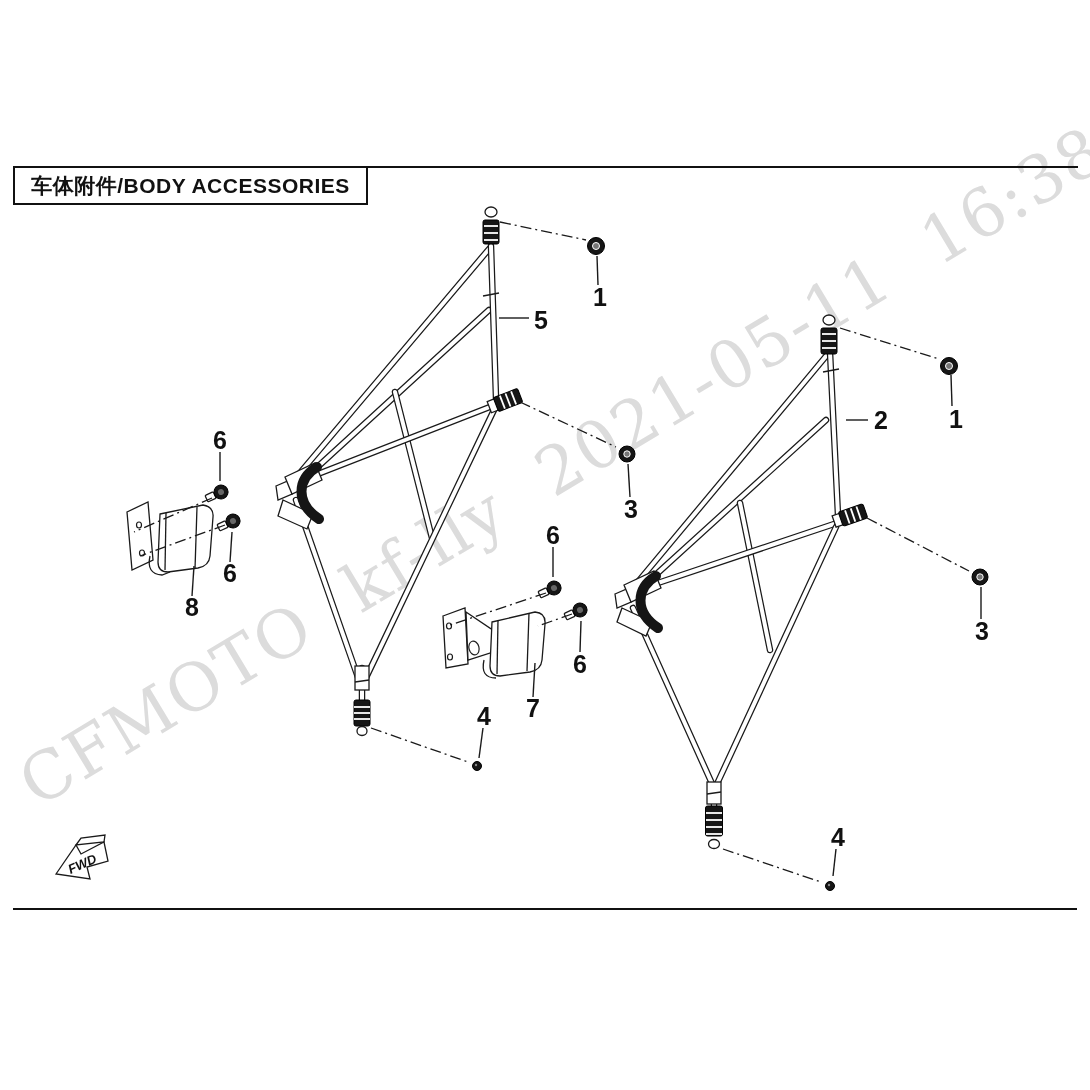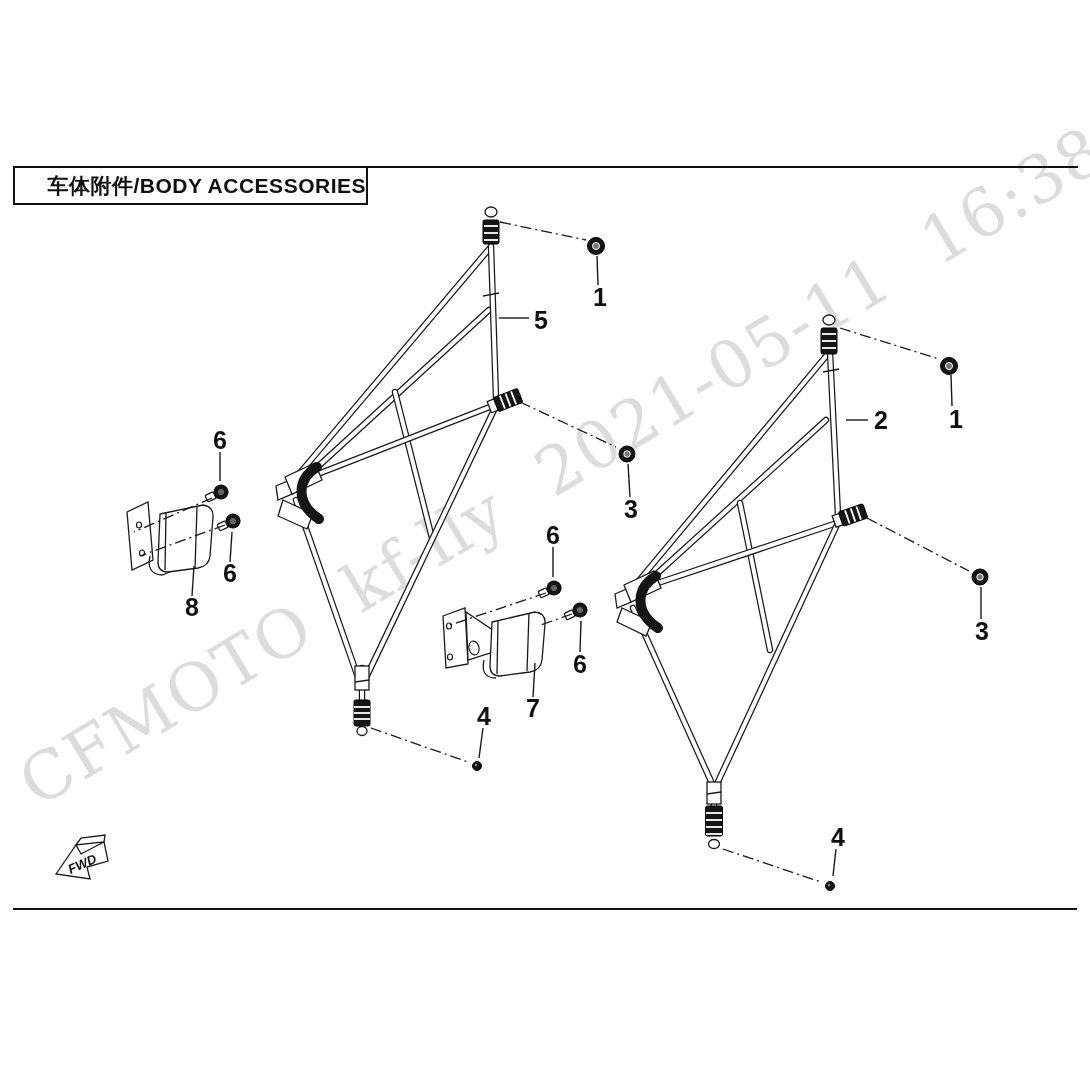--- a/index.html
+++ b/index.html
@@ -7,21 +7,21 @@
         font-family:"Liberation Sans",sans-serif;}
   .watermark{position:absolute;left:6px;top:756px;transform-origin:0 0;
         transform:rotate(-31deg);font-family:"DejaVu Serif",serif;font-size:66px;
         color:#dcdcdc;letter-spacing:2px;word-spacing:26px;white-space:nowrap;
         z-index:1;user-select:none;}
   .rule{position:absolute;background:#111;height:2px;z-index:3;}
   .rule-top{left:366px;top:166px;width:712px;}
   .rule-bottom{left:13px;top:908px;width:1064px;}
   .title-box{position:absolute;left:13px;top:166px;width:351px;height:35px;
         border:2px solid #111;background:#fff;display:flex;align-items:center;
-        justify-content:flex-end;z-index:4;}
+        justify-content:center;z-index:4;}
   .title-box span{font-size:21px;font-weight:bold;color:#111;letter-spacing:.5px;}
   svg.diagram{position:absolute;left:0;top:0;z-index:2;}
   .tube-o{fill:none;stroke:#1a1a1a;stroke-width:6.5;stroke-linecap:round;}
   .tube-i{fill:none;stroke:#ffffff;stroke-width:4;stroke-linecap:round;}
   .thin{fill:#ffffff;stroke:#1a1a1a;stroke-width:1.3;}
   .thinl{fill:none;stroke:#1a1a1a;stroke-width:1.3;}
   .lead{stroke:#1a1a1a;stroke-width:1.4;}
   .dash{stroke:#1a1a1a;stroke-width:1.3;fill:none;stroke-dasharray:11 4 2 4;}
   .lbl{font-family:"Liberation Sans",sans-serif;font-size:25px;font-weight:bold;
        fill:#111;text-anchor:middle;}

